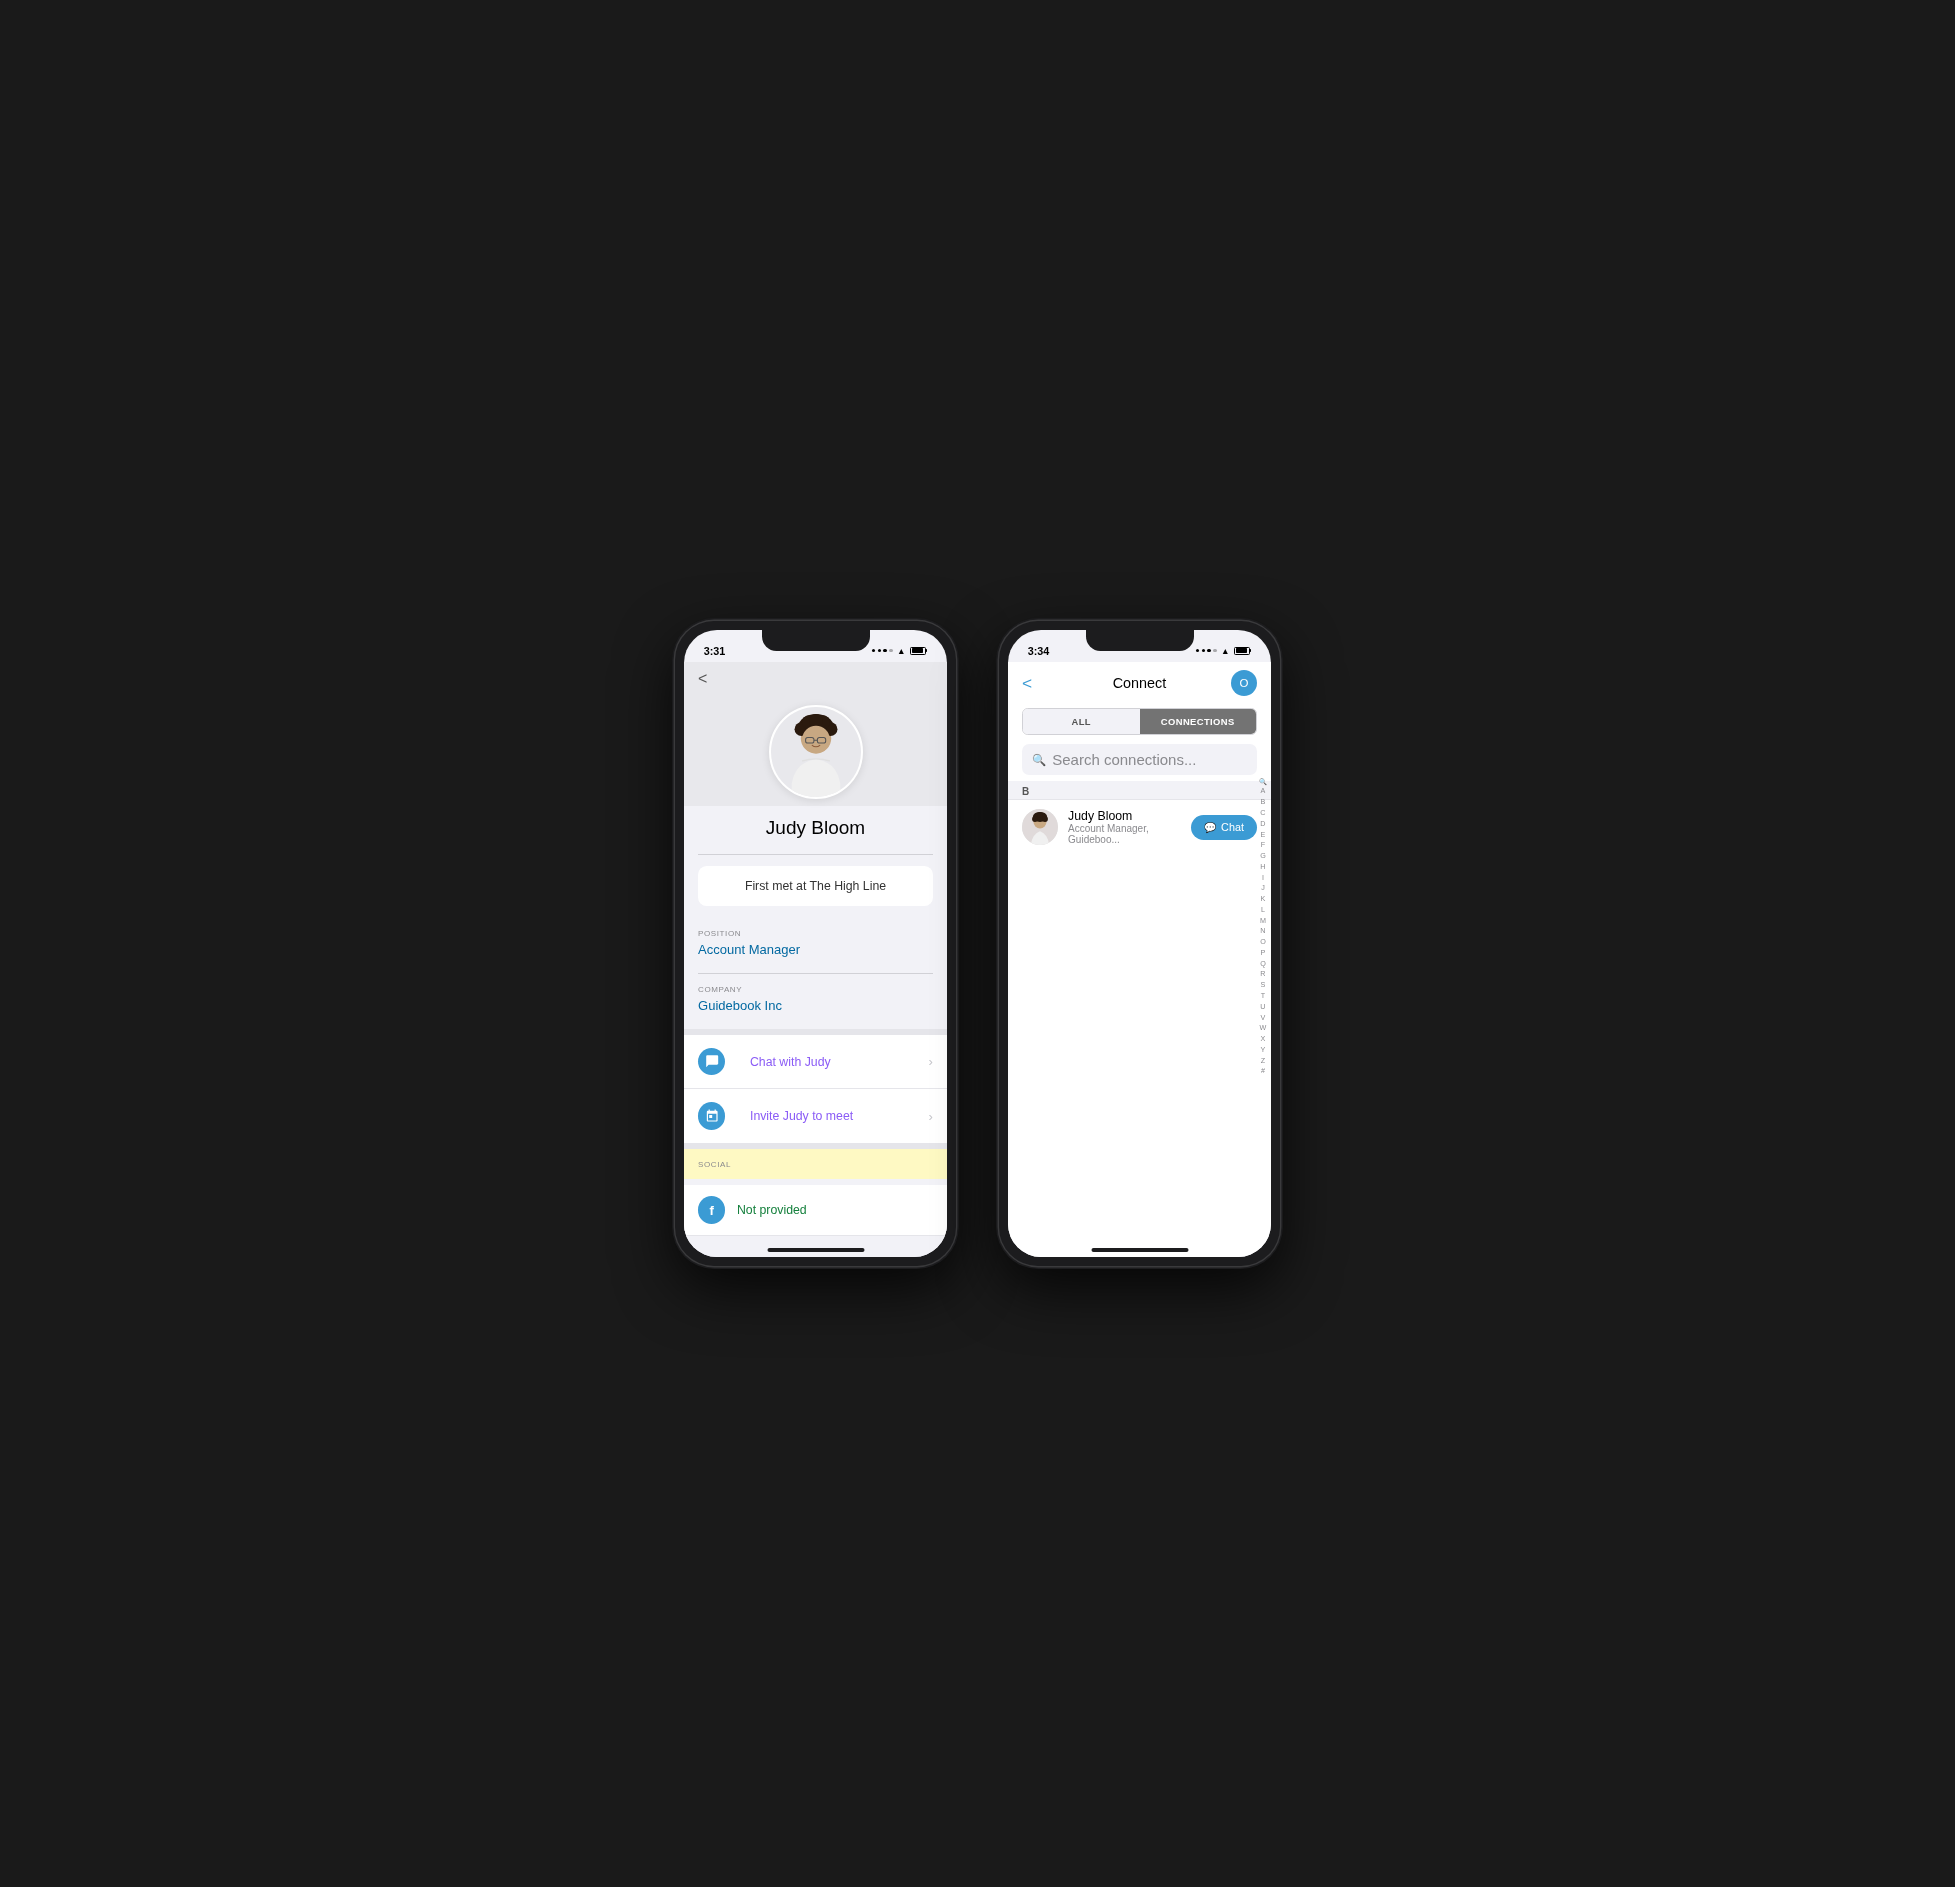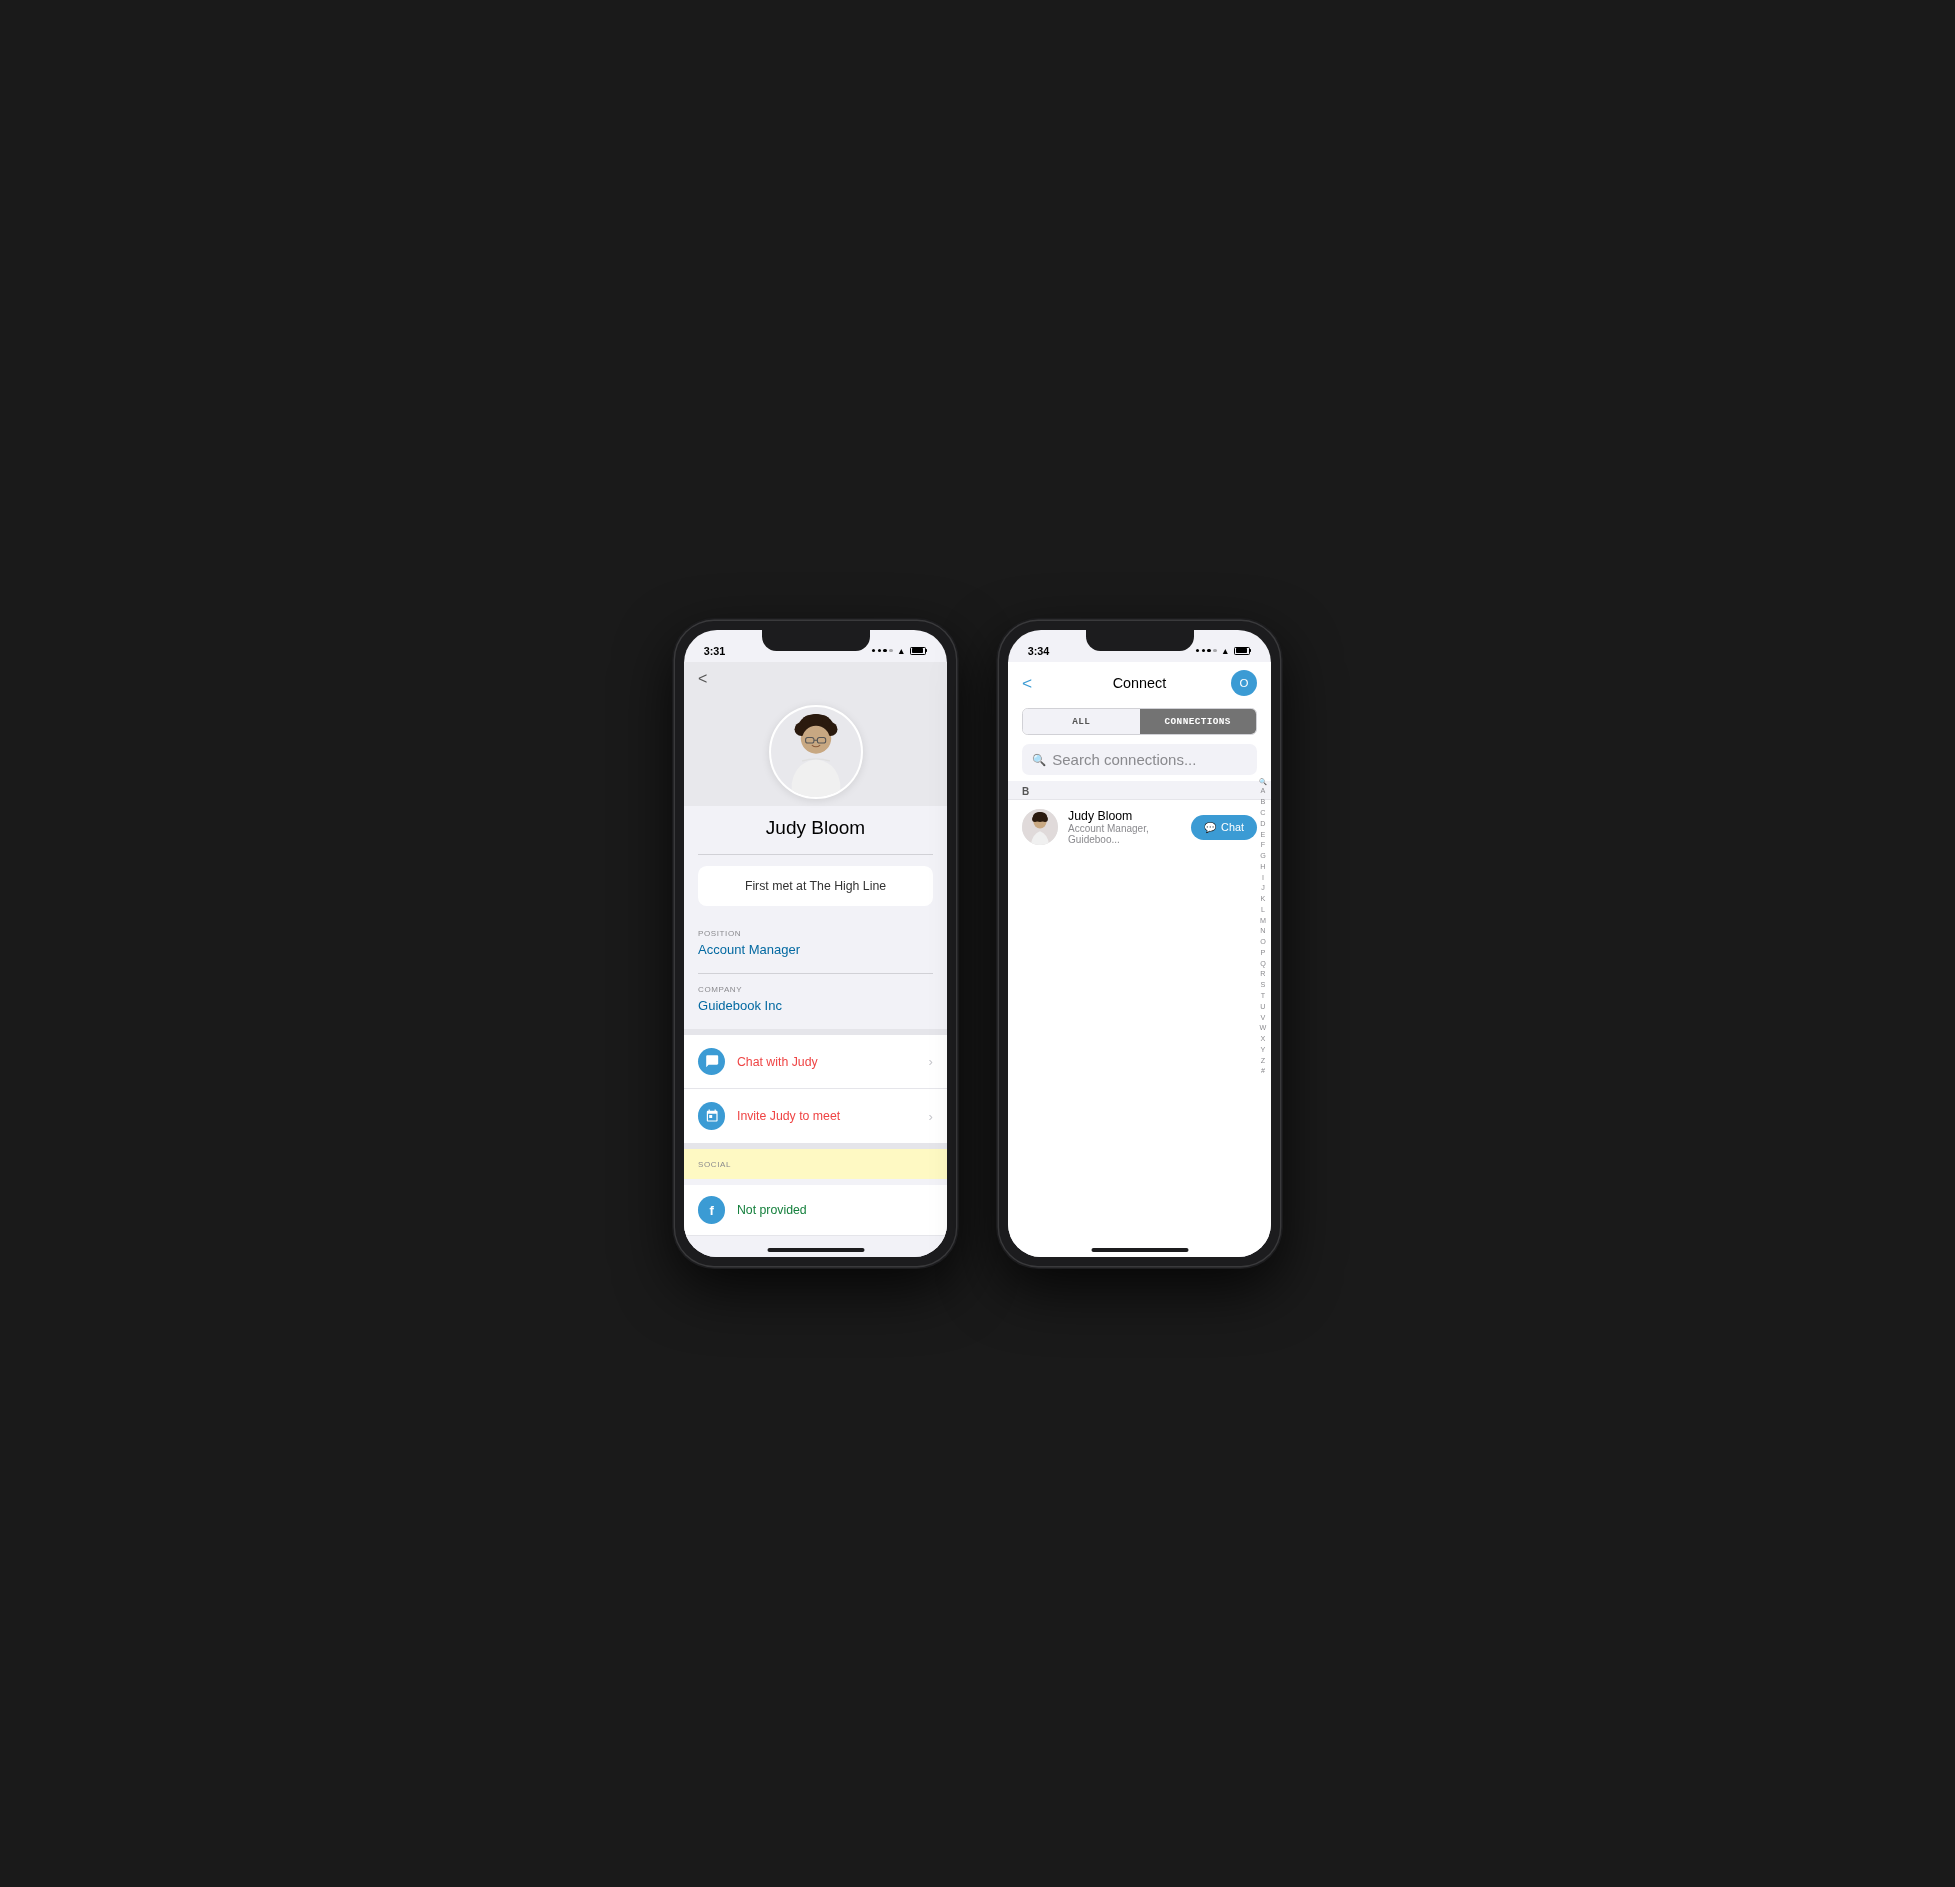--- a/index.html
+++ b/index.html
@@ -206,21 +206,22 @@
     .action-icon svg {
       width: 14.4px;
       height: 14.4px;
       fill: #fff;
     }
 
     .action-label {
       flex: 1;
       font-size: 12.3px;
       font-weight: 500;
-      color: #ef4444;
+      color: #8b5cf6;
+      margin-left: 13px;
     }
 
     .action-chevron {
       color: #c7c7cc;
       font-size: 13px;
     }
 
     .social-section {
       background: #fff;
       margin-top: 5.8px;
@@ -306,21 +307,20 @@
     }
 
     .tab-btn {
       flex: 1;
       padding: 7.2px 0;
       text-align: center;
       font-size: 9.4px;
       font-weight: 600;
       letter-spacing: 0.4px;
       cursor: pointer;
-      font-family: Liberation Mono, monospace;
     }
 
     .tab-btn.inactive {
       background: #f2f2f7;
       color: #555;
     }
 
     .tab-btn.active {
       background: #737373;
       color: #fff;

